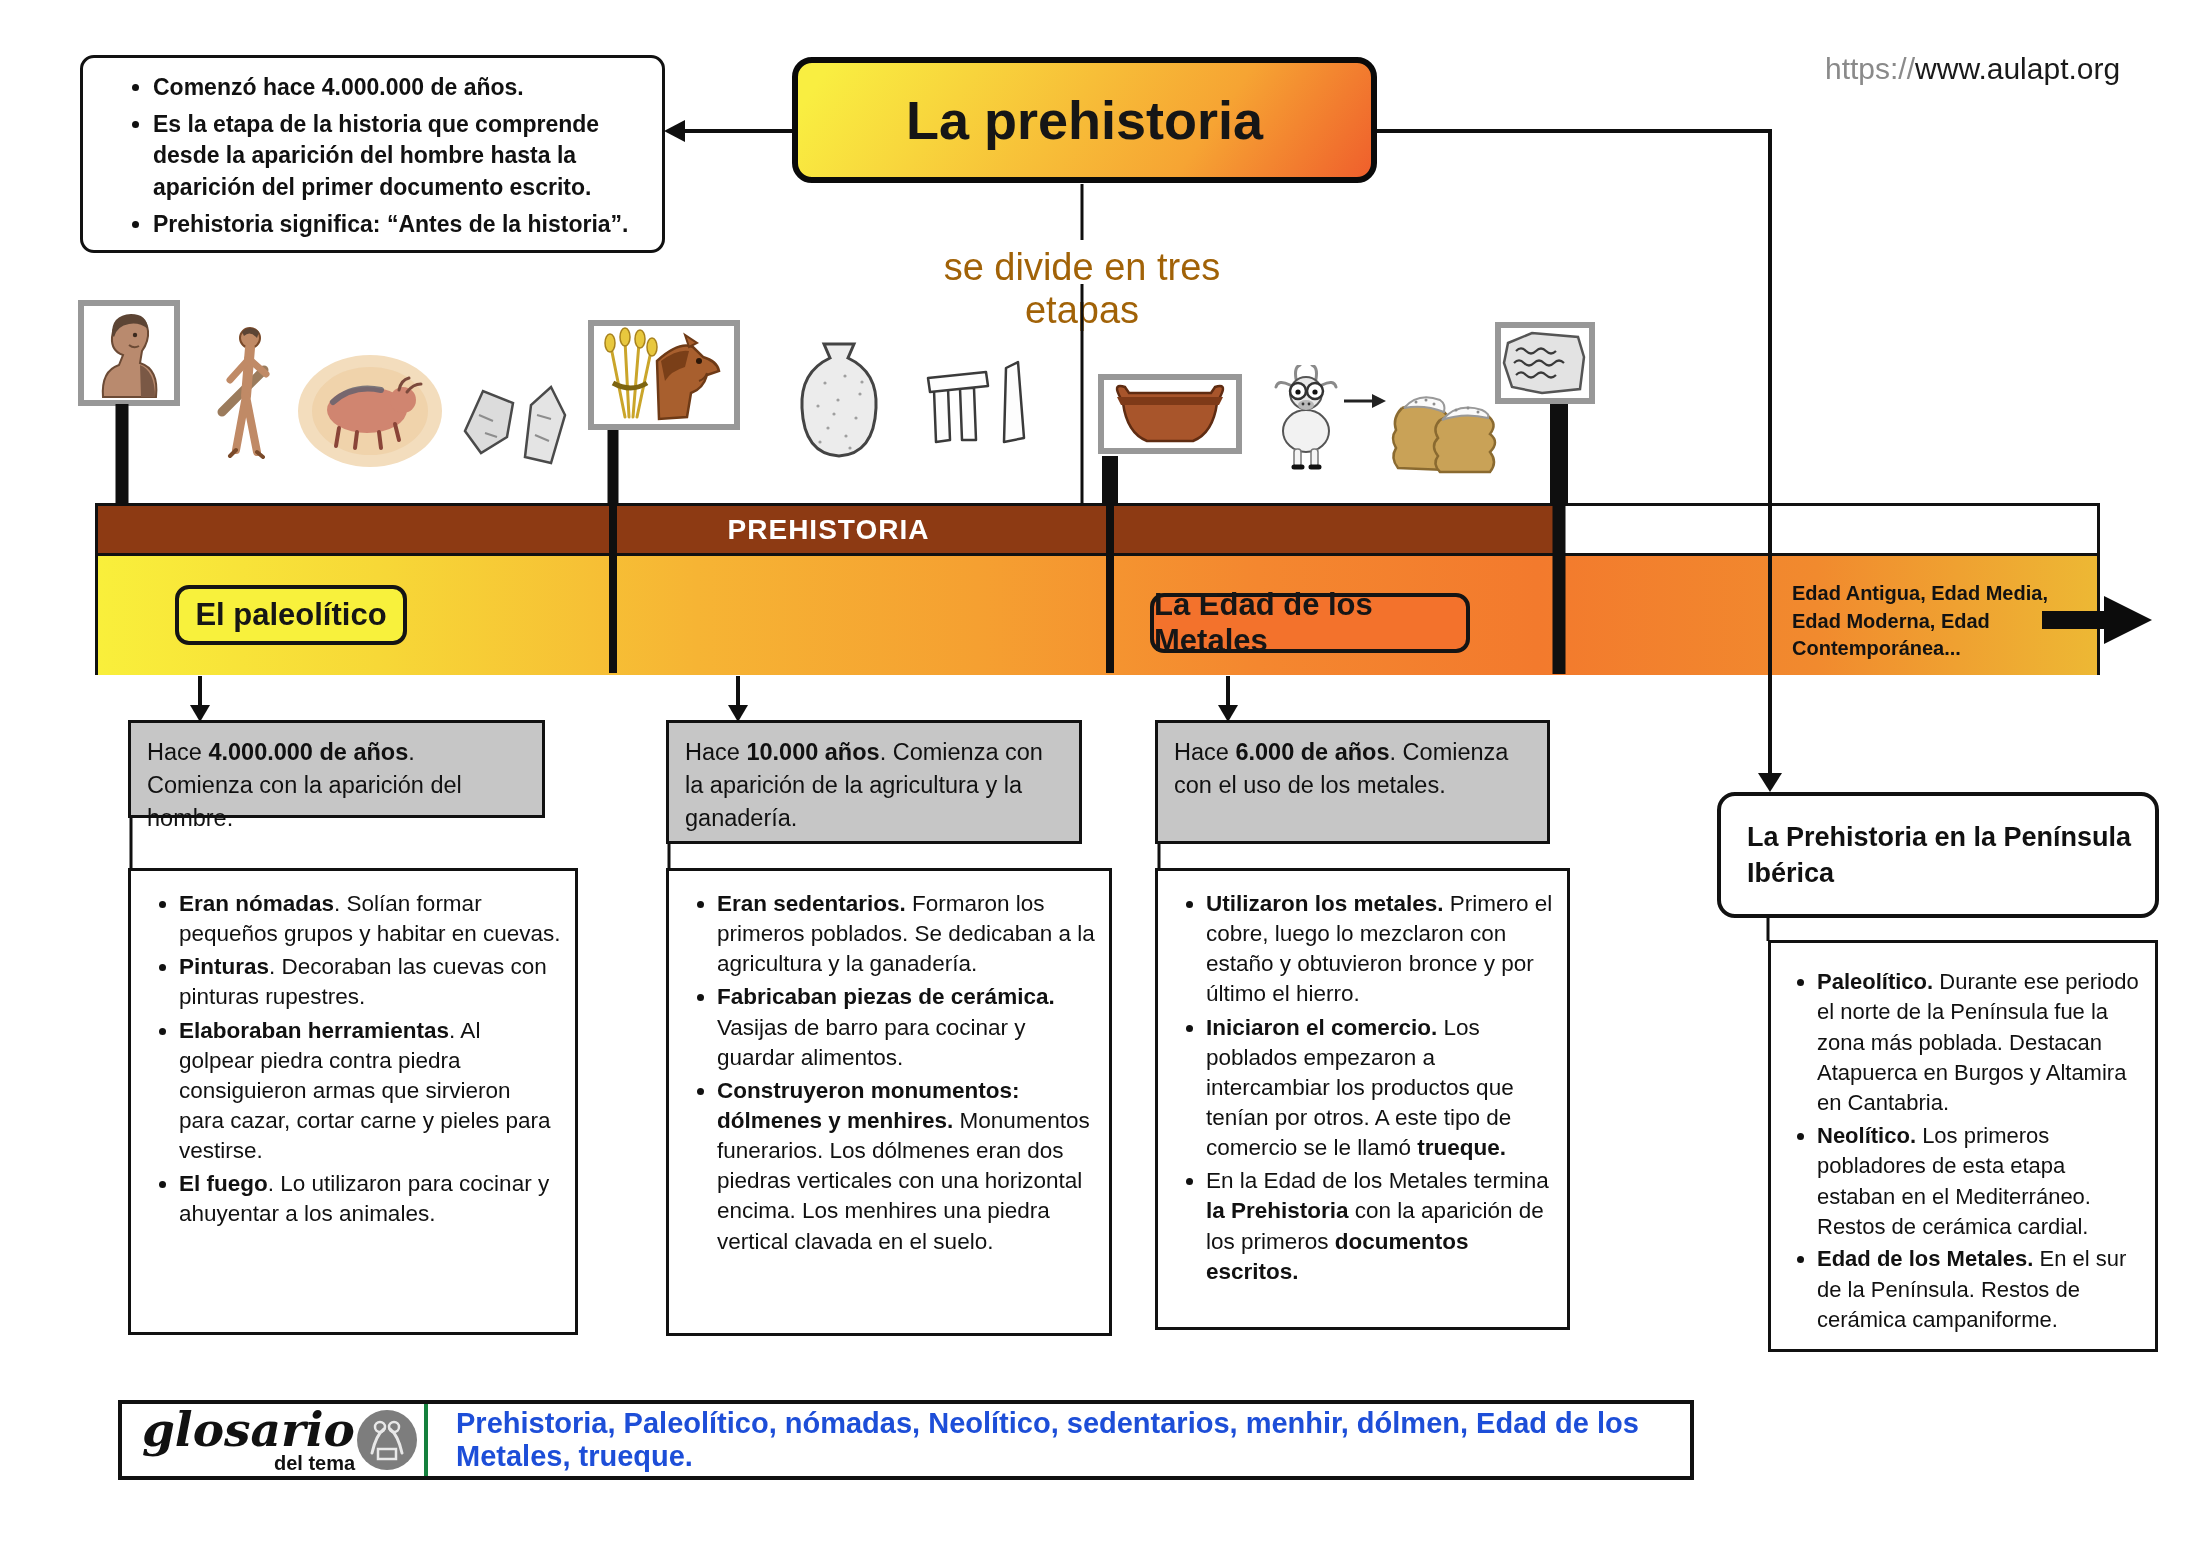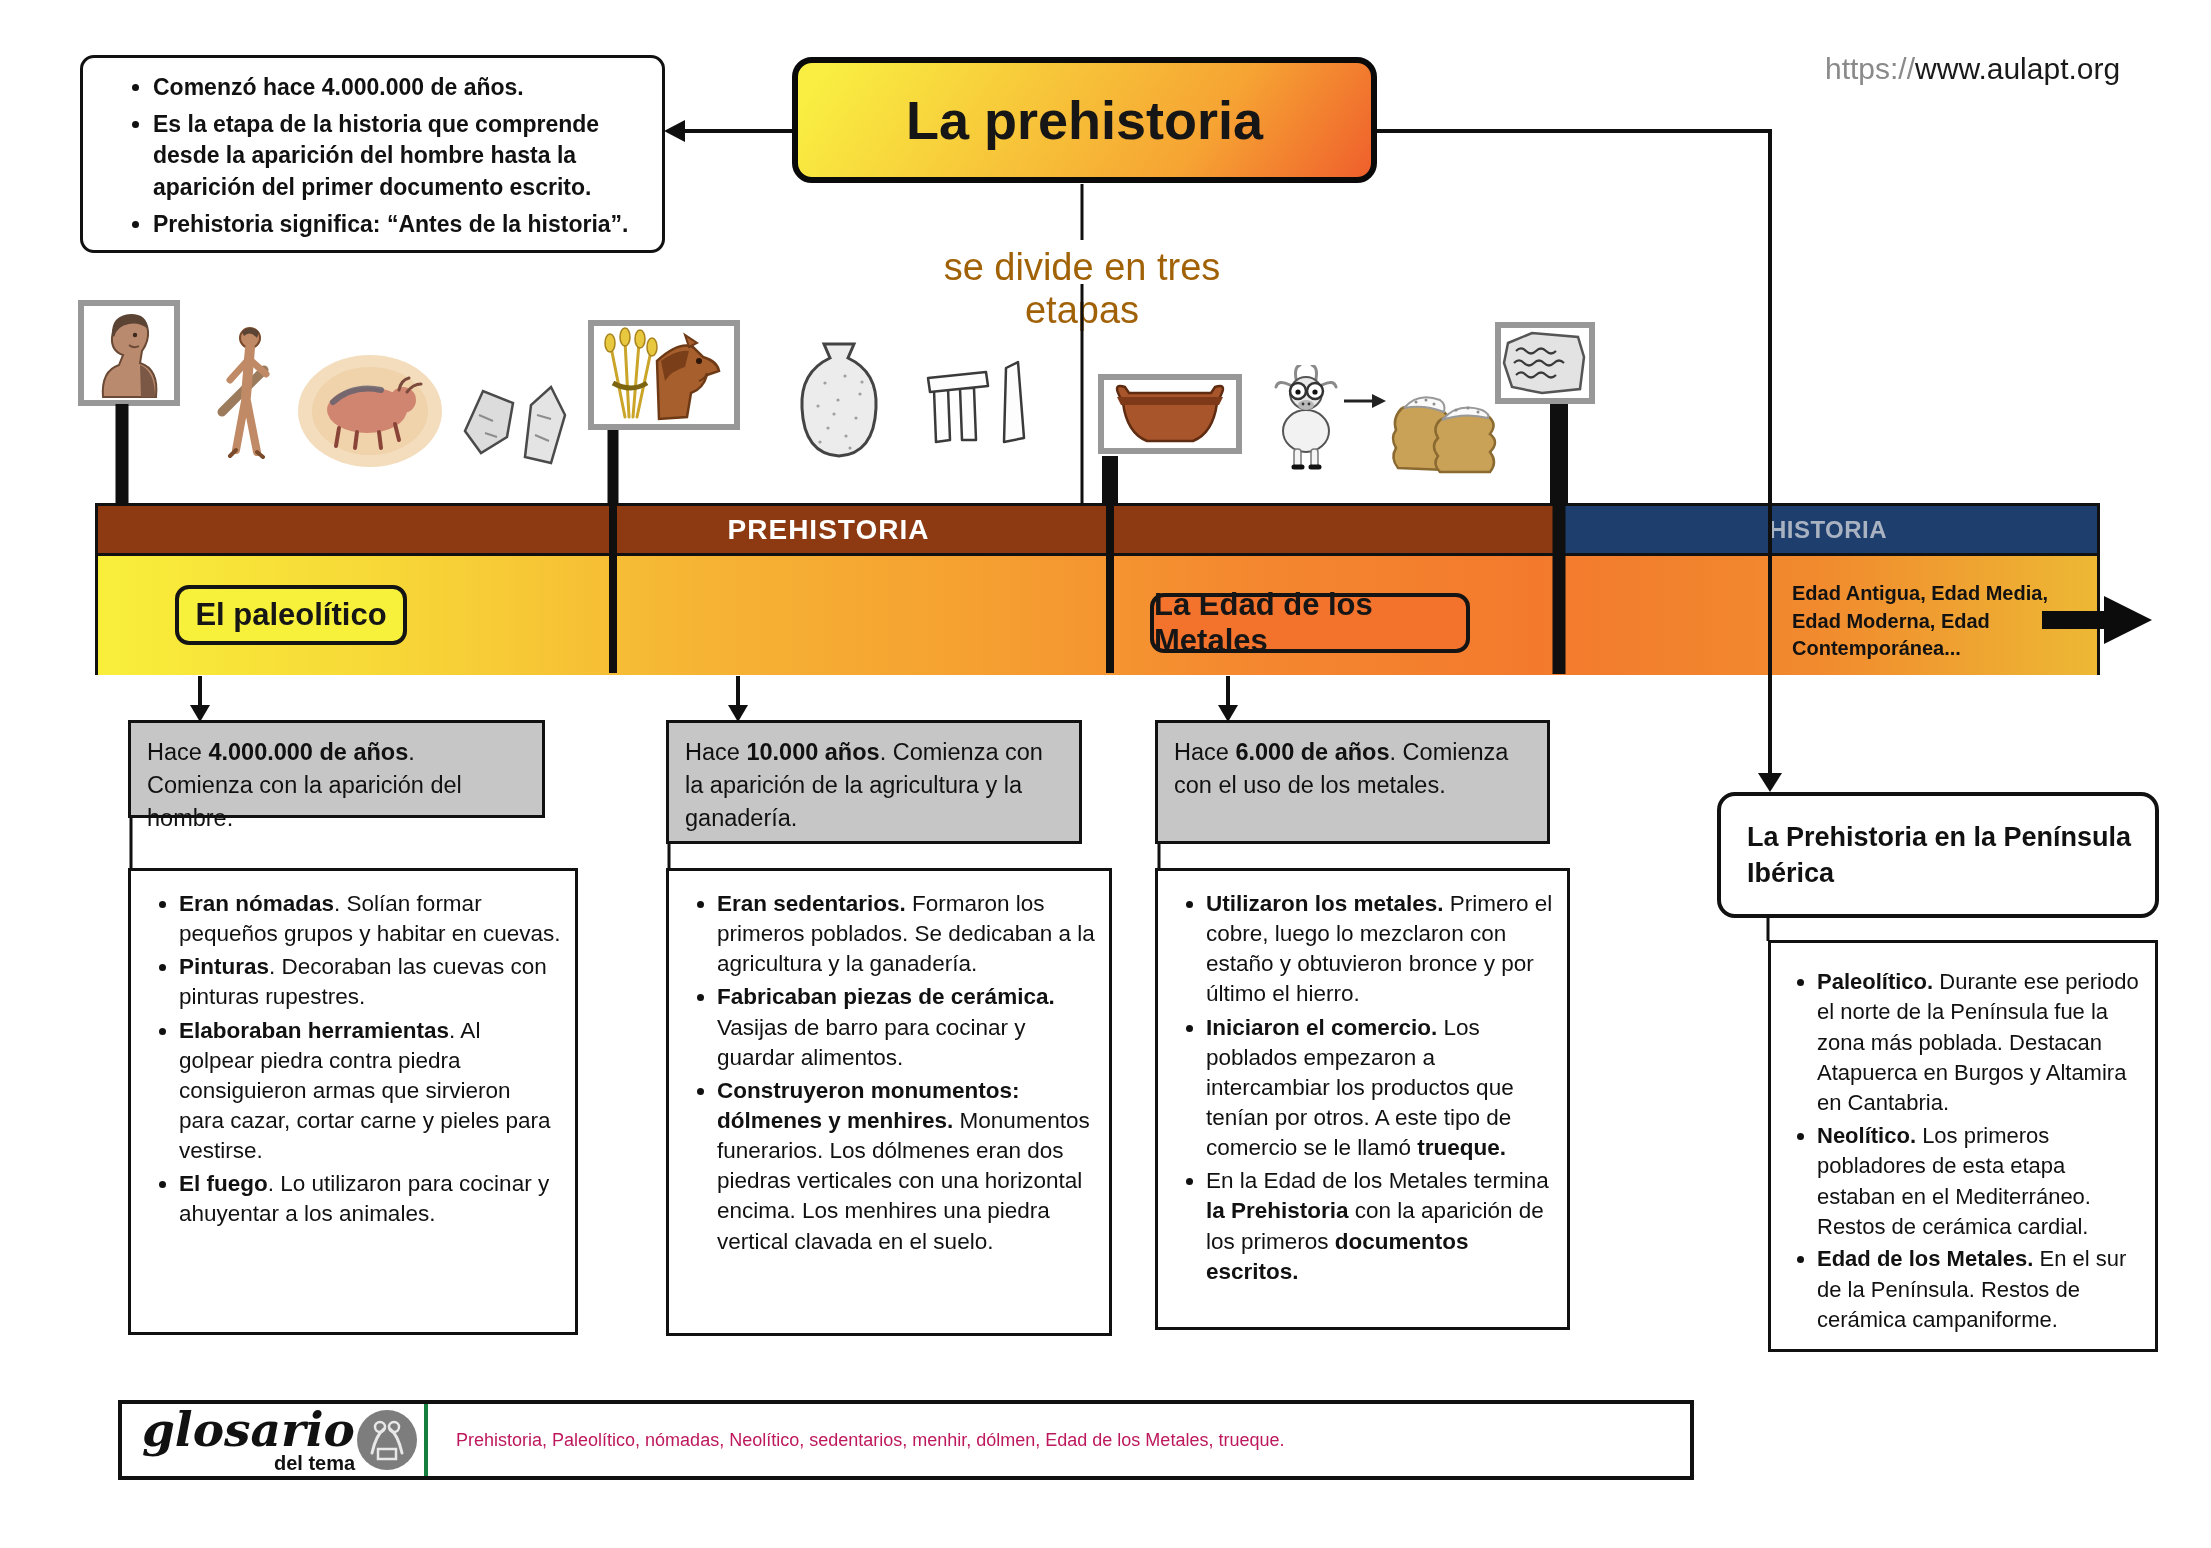--- a/index.html
+++ b/index.html
@@ -91,21 +91,21 @@
 
   
   .glossary{position:absolute; left:118px; top:1400px; width:1576px; height:80px; box-sizing:border-box;
             background:#fff; border:4px solid #111; display:flex; z-index:4;}
   .glossary-left{position:relative; width:306px; border-right:4px solid #15803d; box-sizing:border-box; flex:none;}
   .glossary-script{position:absolute; left:20px; top:-2px; font-family:"DejaVu Serif", serif;
                    font-style:italic; font-weight:700; font-size:47px; color:#111;}
   .glossary-sub{position:absolute; left:152px; top:48px; font-size:20px; font-weight:700; color:#111;}
   .glossary-logo{position:absolute; right:6px; top:5px;}
   .glossary-terms{flex:1; display:flex; align-items:center; padding-left:28px;
-                  font-size:18px; font-weight:400; color:#be185d;}
+                  font-size:29px; font-weight:700; color:#1d4ed8;}
   b{font-weight:700;}
 </style>
 </head>
 <body>
 
 <div class="canvas">
 
   <svg class="overlay" viewBox="0 0 2211 1548">
     <line x1="792" y1="131" x2="684" y2="131" stroke-width="4"></line>
     <polygon points="664,131 685,120 685,142"></polygon>
@@ -283,23 +283,20 @@
       <polygon points="6,14 30,4 76,8 82,28 78,60 40,64 10,58 2,34" fill="#e3e3e3" stroke="#555" stroke-width="2.5"></polygon>
       <path d="M14 22 q5 -5 10 0 t10 0 t10 0 t10 0 M12 34 q5 -5 10 0 t10 0 t10 0 t10 0 t10 0 M14 46 q5 -5 10 0 t10 0 t10 0 t10 0" fill="none" stroke="#3a3a3a" stroke-width="2.2"></path>
     </svg>
   </div>
 
   <div class="bars">
     <div class="bars-top">
       <div class="bar-prehistoria">
         <span>PREHISTORIA</span>
       </div>
-      <div class="bar-historia">
-        <span>HISTORIA</span>
-      </div>
     </div>
     <div class="bar-gradient"></div>
   </div>
 
   <div class="stage-label stage-paleo">El paleolítico</div>
   <div class="stage-label stage-met">La Edad de los Metales</div>
 
   <div class="historia-ages">Edad Antigua, Edad Media, Edad Moderna, Edad Contemporánea...</div>
   <svg class="historia-arrow" width="112" height="52" viewBox="0 0 112 52">
     <polygon points="0,17 62,17 62,2 110,26 62,50 62,35 0,35" fill="#0c0c0c"></polygon>

